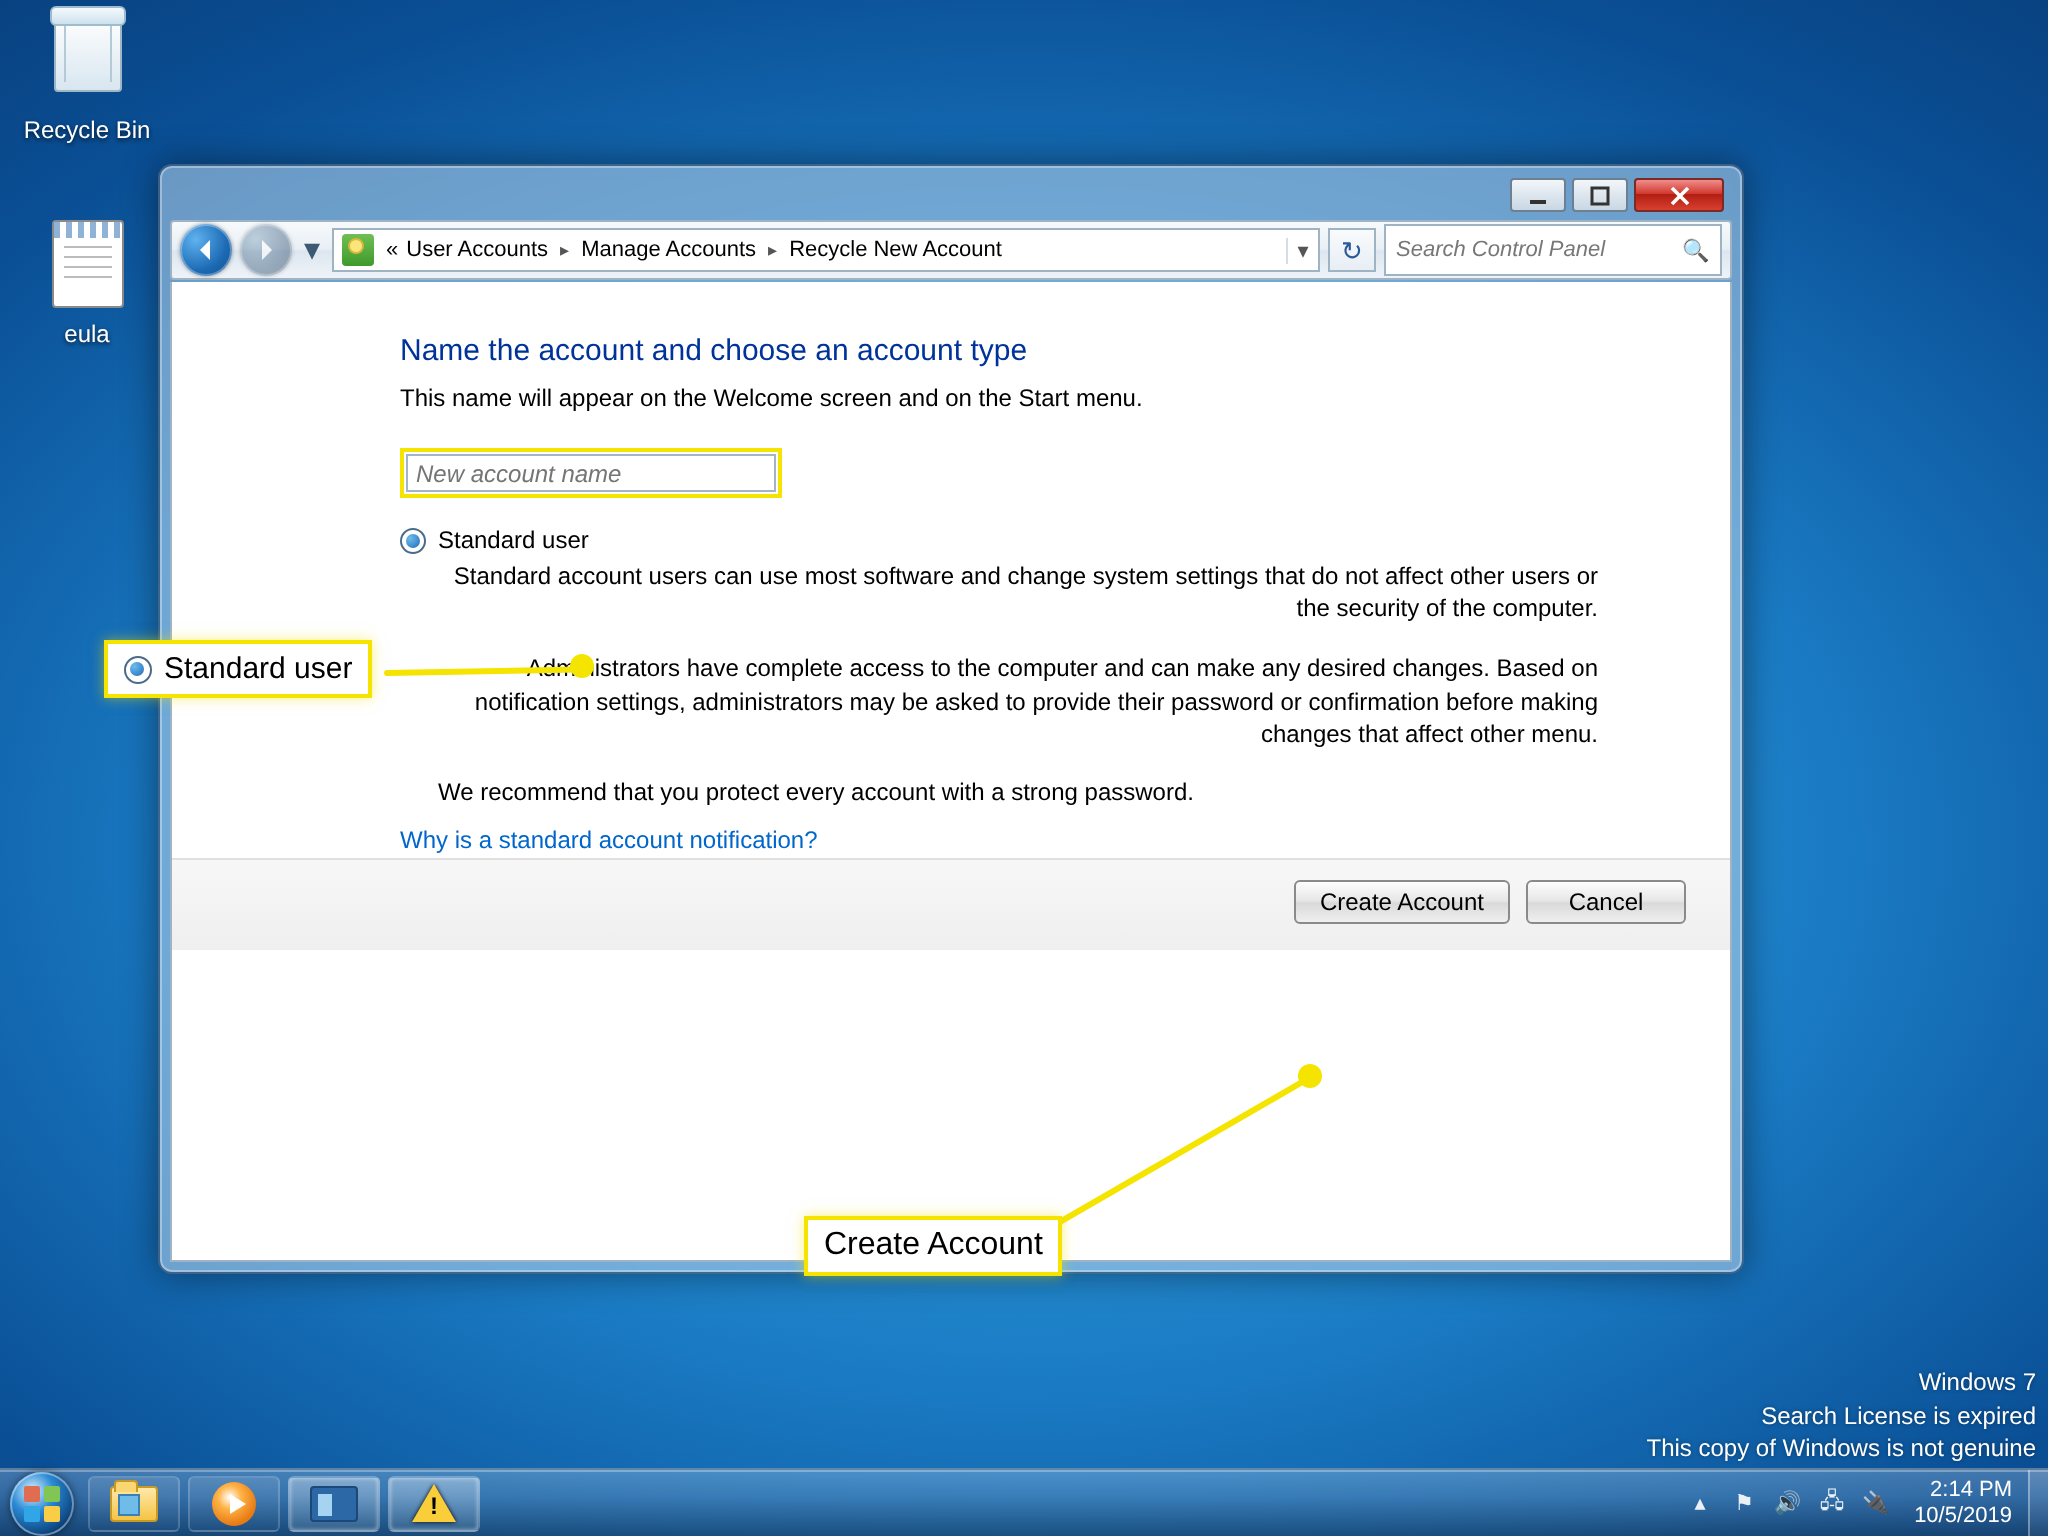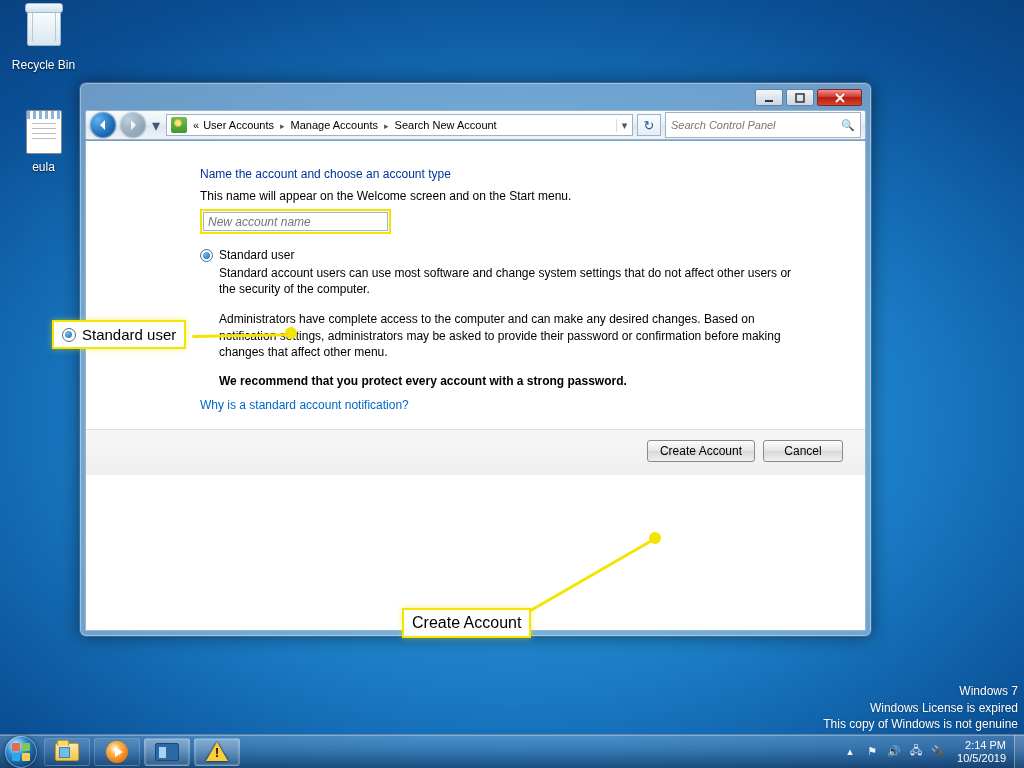--- a/index.html
+++ b/index.html
@@ -52,43 +52,43 @@
 .nav-btn svg { position:absolute; top:50%; left:50%; transform:translate(-50%,-50%); fill:#fff; }
 .nav-drop { width:12px; height:26px; display:flex; align-items:center; justify-content:center; color:#3c5a73; }
 
 .address { flex:1; height:22px; border:1px solid #9eb3c3; background:#fff; display:flex; align-items:center; font-size:11px; color:#000; }
 .address .ua-icon { width:16px; height:16px; margin:0 4px; background:linear-gradient(#6fbf55,#3f9a2b); border-radius:2px; position:relative; }
 .address .ua-icon::after{ content:""; position:absolute; top:2px; left:3px; width:6px; height:6px; border-radius:50%; background:#fce57b; border:1px solid #d6b83d; }
 .address span.sep::after{ content:"▸"; font-size:9px; color:#555; margin:0 4px; }
 .address .seg { padding:3px 2px; }
 .address .drop { width:16px; text-align:center; color:#555; border-left:1px solid #d5dde4; }
 .refresh { width:24px; height:22px; border:1px solid #9eb3c3; background:linear-gradient(#f9fbfd,#e7eef4); display:flex; align-items:center; justify-content:center; color:#2a5a99; font-size:13px; }
-.search { width:196px; height:22px; border:1px solid #9eb3c3; background:#fff; display:flex; align-items:center; font-size:11px; color:#777; font-style:italic; padding:12px 5px; }
+.search { width:169px; height:22px; border:1px solid #9eb3c3; background:#fff; display:flex; align-items:center; font-size:11px; color:#777; font-style:italic; padding:12px 5px; }
 .search .mag { margin-left:auto; font-style:normal; color:#2a5a99; }
 
 
 .content {
   position:absolute; left:5px; right:5px; top:58px; bottom:5px;
   background:#fff; border:1px solid #9eb3c3; border-top:0;
   display:flex; flex-direction:column;
 }
 .scroll-pane { flex:1; overflow:hidden; padding:26px 30px 0 114px; font-size:12px; color:#000; }
-.hdr { color:#003399; font-size:12px; margin-bottom:8px; }
-.helper { margin-bottom:6px; }
+.hdr { color:#003399; font-size:15px; margin-bottom:8px; }
+.helper { margin-bottom:18px; }
 .name-input { width:185px; height:19px; border:1px solid #a2b5c8; padding:1px 4px; font-style:italic; color:#7f1d1d; font-size:12px; }
 .name-input-wrap { border:2px solid #f4e400; display:inline-block; padding:1px; margin-bottom:14px; }
 
 .acct-opt { margin-bottom:14px; position:relative; }
 .acct-opt label { display:flex; align-items:flex-start; gap:6px; }
 .rad { width:13px; height:13px; border:1px solid #4a6b8a; border-radius:50%; background:#fff; flex:none; margin-top:1px; position:relative; }
 .rad.on::after{ content:""; position:absolute; top:2px; left:2px; width:7px; height:7px; border-radius:50%; background:radial-gradient(circle at 30% 30%, #6fbcf0, #1e6db5); }
 .opt-title { font-size:12px; }
-.opt-desc { margin:3px 0 0 19px; line-height:1.35; max-width:580px; }
-
-.reco { margin:4px 0 10px 19px;font-weight:bold; }
+.opt-desc { margin:3px 0 0 19px; line-height:1.35; max-width:580px;text-align:right; }
+
+.reco { margin:4px 0 10px 19px; }
 .link { color:#0066cc; cursor:pointer; }
 
 .button-row {
   border-top:1px solid #e0e0e0;
   background:linear-gradient(#f7f7f7,#efefef);
   padding:10px 22px 0 0; height:46px;
   display:flex; justify-content:flex-end; gap:8px;
 }
 .btn { min-width:100px; height:22px; padding:0 12px; border:1px solid #8a8a8a; border-radius:3px; background:linear-gradient(#fdfdfd,#e6e6e6 48%, #d9d9d9 52%, #efefef); font-size:12px; cursor:default; }
 
@@ -183,21 +183,21 @@
       </div>
     <div class="nav-drop">▾</div>
 
     <div class="address">
       <div class="ua-icon"></div>
       <span class="seg">«</span>
       <span class="seg">User Accounts</span>
         <span class="sep"></span>
       <span class="seg">Manage Accounts</span>
         <span class="sep"></span>
-      <span class="seg">Search New Account</span>
+      <span class="seg">Recycle New Account</span>
       <span style="flex:1"></span>
       <span class="drop">▾</span>
     </div>
     <div class="refresh">↻</div>
     <div class="search">
       <span>Search Control Panel</span>
       <span class="mag">🔍</span>
     </div>
   </div>
 
@@ -242,21 +242,21 @@
 </div>
 
 <div class="dot" style="left:655px; top:538px;"></div>
 <div class="call-line" style="left:513px; top:619px; width:165px; transform:rotate(-30deg);"></div>
 <div class="callout" style="left:402px; top:608px; font-size:16px;">
   <span>Create Account</span>
 </div>
 
 <div class="watermark">
   <div>Windows 7</div>
-  <div>Windows License is expired</div>
+  <div>Search License is expired</div>
   <div>This copy of Windows is not genuine</div>
 </div>
 
 <div class="taskbar">
   <div class="start">
     <div class="orb">
       <div class="flag">
           <span class="r"></span>
           <span class="g"></span>
           <span class="b"></span>

